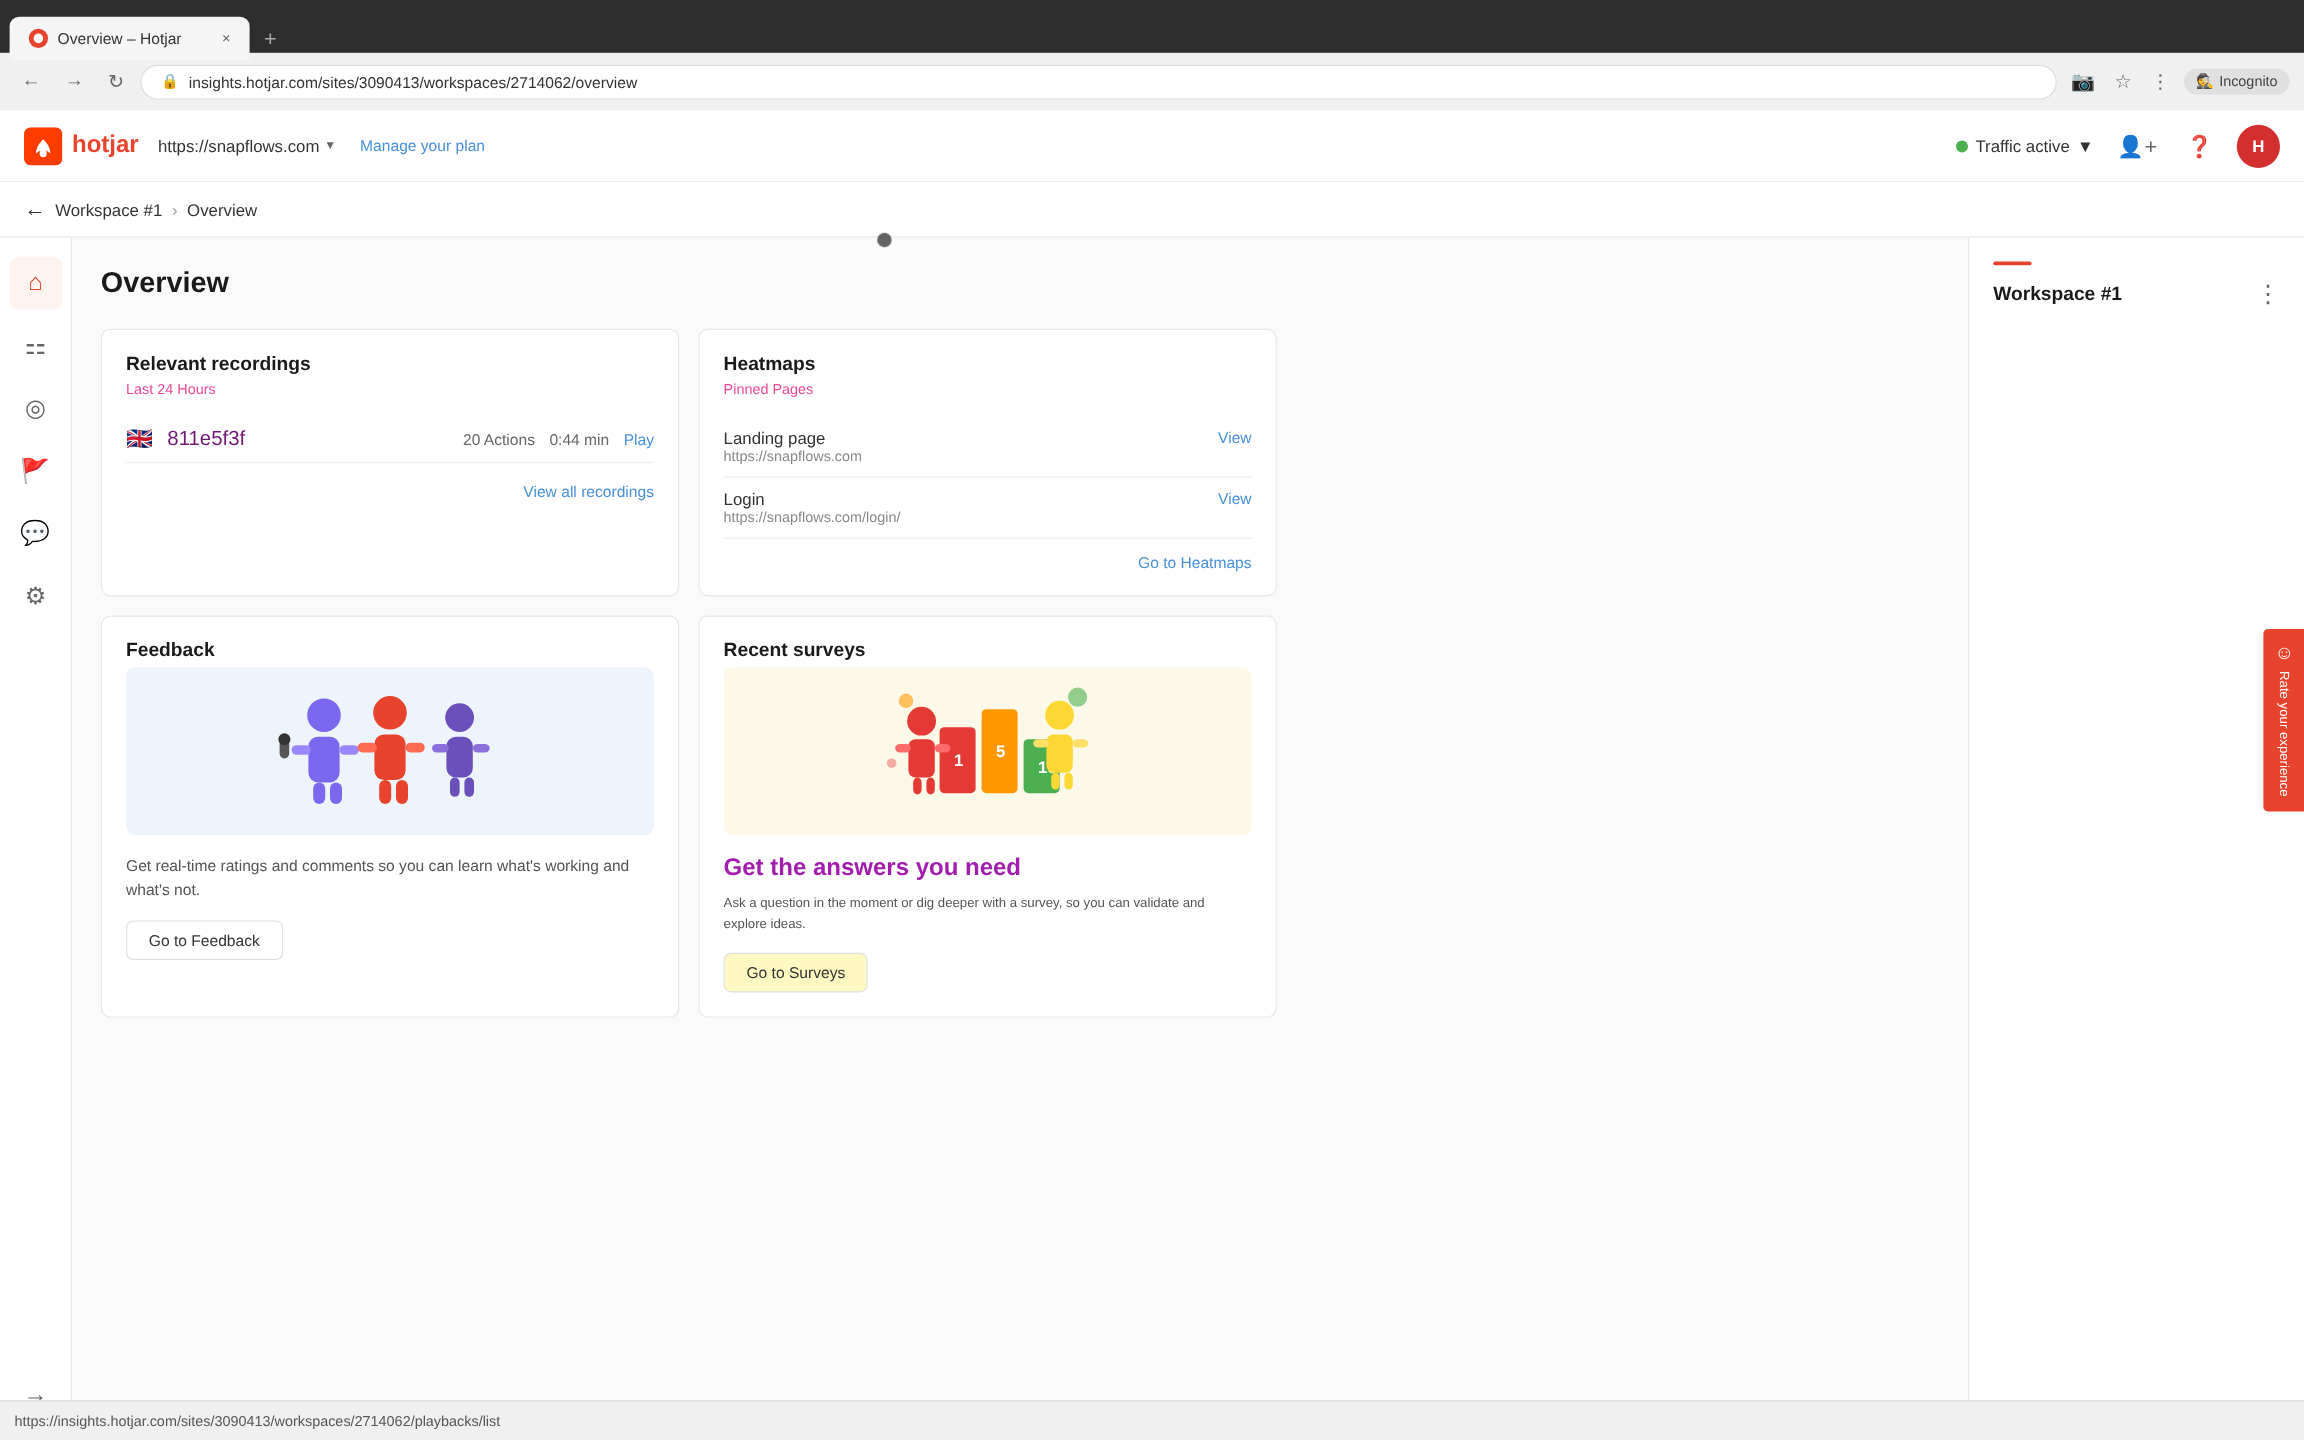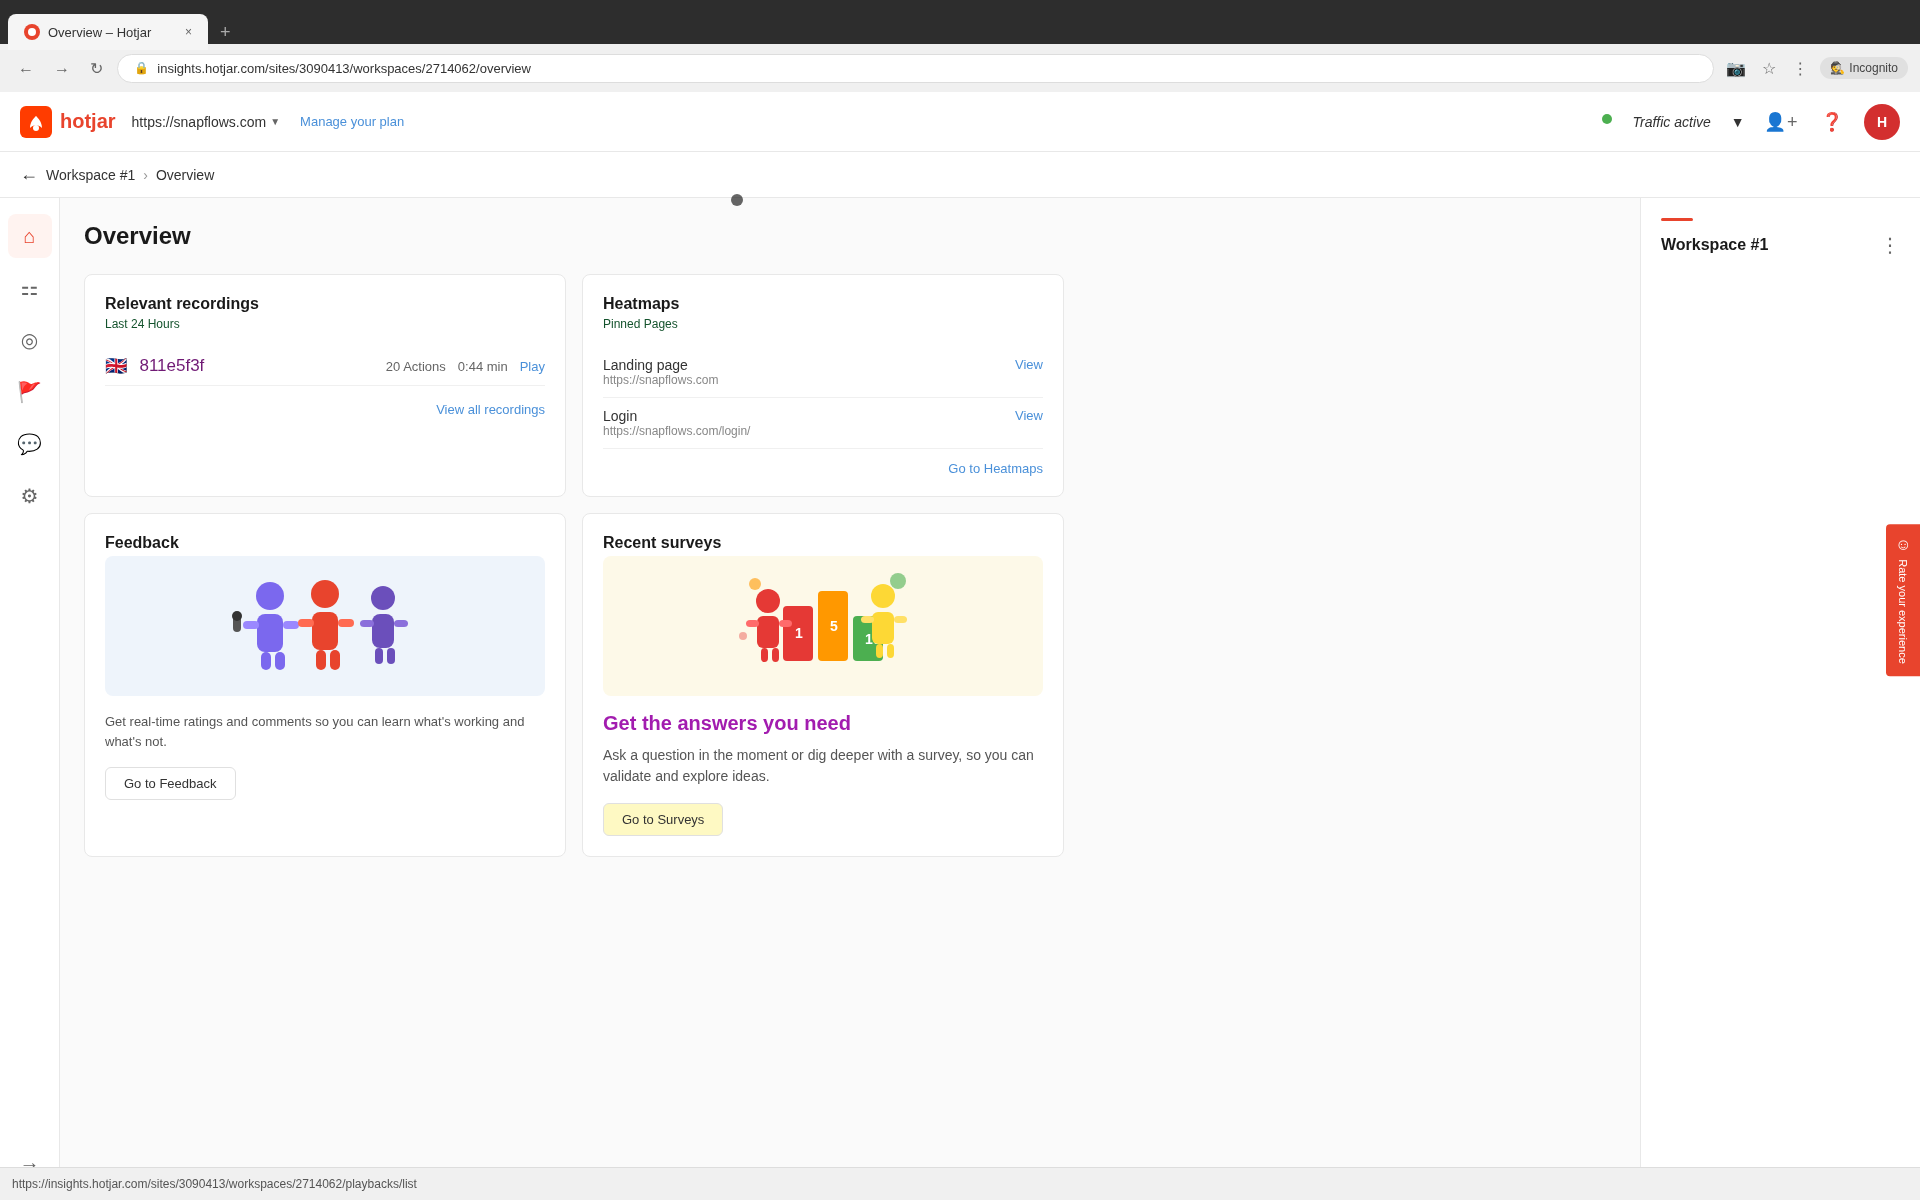--- a/index.html
+++ b/index.html
@@ -22,21 +22,21 @@
 
     
     .app { display: flex; flex-direction: column; height: calc(1200px - 92px); background: #fff; }
     .app-header { background: white; border-bottom: 1px solid #e8e8e8; display: flex; align-items: center; padding: 0 20px; height: 60px; gap: 16px; }
     .hotjar-logo { display: flex; align-items: center; gap: 8px; font-weight: 700; font-size: 20px; color: #e8442d; text-decoration: none; }
     .hotjar-logo svg { width: 32px; height: 32px; }
     .header-site-url { font-size: 14px; color: #333; display: flex; align-items: center; gap: 4px; }
     .header-site-url .dropdown-arrow { color: #666; font-size: 10px; }
     .manage-plan { color: #4a90d9; font-size: 13px; text-decoration: none; margin-left: 4px; }
     .header-right { margin-left: auto; display: flex; align-items: center; gap: 16px; }
-    .traffic-badge { display: flex; align-items: flex-start; gap: 20px; font-size: 14px; color: #333; cursor: pointer; font-style: italic; }
+    .traffic-badge { display: flex; align-items: center; gap: 6px; font-size: 14px; color: #333; cursor: pointer; }
     .traffic-dot { width: 10px; height: 10px; background: #4caf50; border-radius: 50%; }
     .header-icon-btn { background: none; border: none; cursor: pointer; color: #666; font-size: 18px; padding: 4px; }
     .user-avatar { width: 36px; height: 36px; background: #d32f2f; border-radius: 50%; display: flex; align-items: center; justify-content: center; color: white; font-weight: bold; font-size: 14px; cursor: pointer; }
 
     
     .breadcrumb { display: flex; align-items: center; gap: 8px; padding: 12px 20px; background: white; border-bottom: 1px solid #e8e8e8; font-size: 14px; color: #666; }
     .breadcrumb .back-arrow { cursor: pointer; color: #333; font-size: 18px; }
     .breadcrumb-workspace { color: #333; font-weight: 500; }
     .breadcrumb-separator { color: #999; }
     .breadcrumb-current { color: #333; }
@@ -51,21 +51,21 @@
     .sidebar-bottom { margin-top: auto; }
 
     
     .content-area { flex: 1; background: #fafafa; overflow-y: auto; padding: 24px; }
     .page-title { font-size: 24px; font-weight: 600; color: #1a1a1a; margin-bottom: 24px; }
 
     
     .cards-grid { display: grid; grid-template-columns: 1fr 1fr; gap: 16px; max-width: 980px; }
     .card { background: white; border: 1px solid #e8e8e8; border-radius: 8px; padding: 20px; }
     .card-title { font-size: 16px; font-weight: 600; color: #1a1a1a; margin-bottom: 4px; }
-    .card-subtitle { font-size: 12px; color: #14532d; margin-bottom: 16px; }
+    .card-subtitle { font-size: 12px; color: #ec4899; margin-bottom: 16px; }
 
     
     .recording-row { display: flex; align-items: center; gap: 12px; padding: 8px 0; border-bottom: 1px solid #f0f0f0; }
     .recording-flag { font-size: 18px; }
     .recording-id { font-size: 17px; color: #701a75; flex: 1; }
     .recording-actions { font-size: 13px; color: #666; }
     .recording-duration { font-size: 13px; color: #666; }
     .play-btn { color: #4a90d9; font-size: 13px; font-weight: 500; cursor: pointer; text-decoration: none; margin-left: auto; }
     .view-all-link { display: block; text-align: right; margin-top: 16px; color: #4a90d9; font-size: 13px; cursor: pointer; text-decoration: none; }
 
@@ -78,21 +78,21 @@
 
     
     .feedback-illustration { background: #eef4fb; border-radius: 8px; height: 140px; display: flex; align-items: center; justify-content: center; margin-bottom: 16px; overflow: hidden; }
     .feedback-heading { font-size: 20px; font-weight: 700; color: #1a1a1a; margin-bottom: 10px; }
     .feedback-desc { font-size: 13px; color: #555; margin-bottom: 16px; line-height: 1.5; }
     .go-feedback-btn { background: white; border: 1px solid #e0e0e0; color: #333; padding: 8px 18px; border-radius: 6px; font-size: 13px; cursor: pointer; font-weight: 500; }
 
     
     .surveys-illustration { background: #fdf9e8; border-radius: 8px; height: 140px; display: flex; align-items: center; justify-content: center; margin-bottom: 16px; overflow: hidden; }
     .surveys-heading { font-size: 20px; font-weight: 700; color: #a21caf; margin-bottom: 10px; }
-    .surveys-desc { font-size: 14px; color: #555; margin-bottom: 16px; line-height: 1.5; }
+    .surveys-desc { font-size: 11px; color: #555; margin-bottom: 16px; line-height: 1.5; }
     .go-surveys-btn { background: #fef9c3; border: 1px solid #e0e0e0; color: #333; padding: 8px 18px; border-radius: 6px; font-size: 13px; cursor: pointer; font-weight: 500; }
 
     
     .right-panel { width: 280px; background: white; border-left: 1px solid #e8e8e8; padding: 20px; }
     .right-panel-header { display: flex; align-items: center; justify-content: space-between; margin-bottom: 12px; }
     .right-panel-title { font-size: 16px; font-weight: 600; color: #1a1a1a; }
     .right-panel-menu { color: #666; cursor: pointer; font-size: 20px; }
     .right-panel-accent { width: 32px; height: 3px; background: #e8442d; border-radius: 2px; margin-bottom: 12px; }
     .right-panel-desc { font-size: 13px; color: #555; line-height: 1.5; }
 

